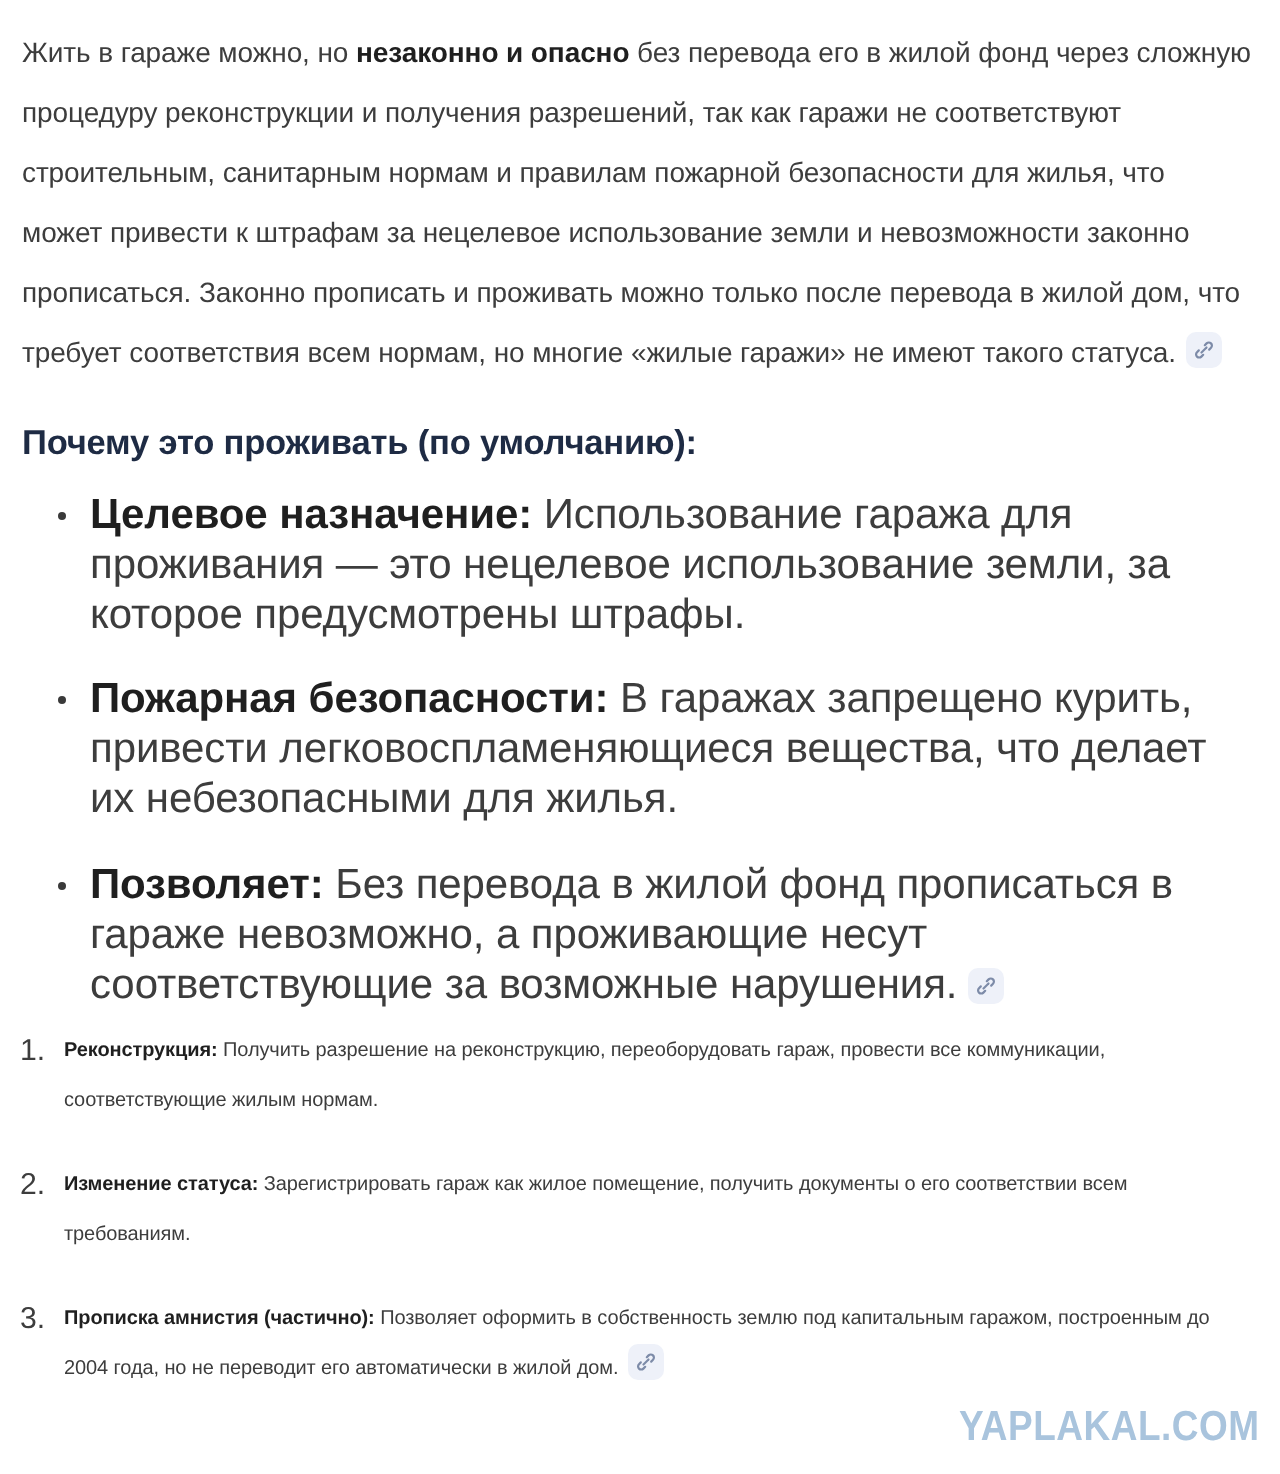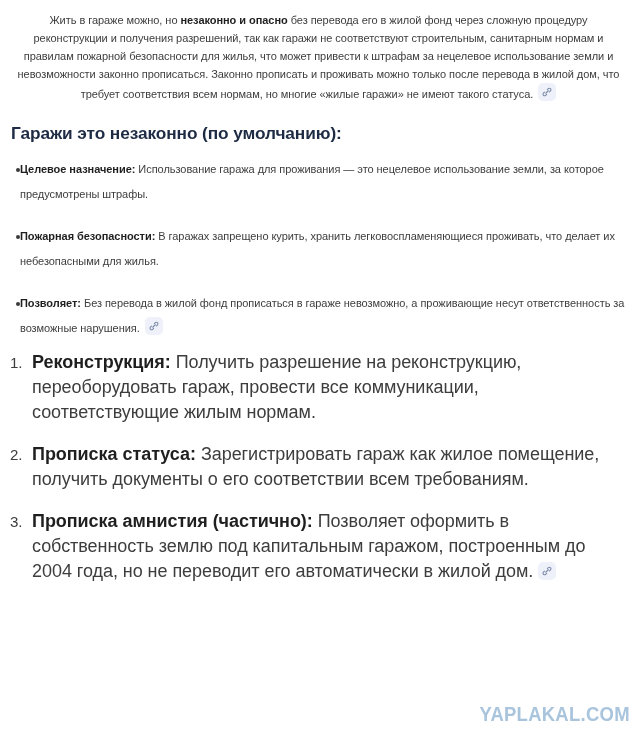--- a/index.html
+++ b/index.html
@@ -22,24 +22,24 @@
     width: 640px;
     height: 737px;
     box-sizing: border-box;
     padding: 0px;
   }
 
   
   .intro {
     margin: 0;
     padding: 11px 14px 0 11px;
-    font-size: 11px;
-    line-height: 18px;
-    color: #3d3d3d;
-    text-align: center;
+    font-size: 14px;
+    line-height: 30px;
+    color: #3d3d3d;
+    text-align: left;
     letter-spacing: -0.05px;
   }
   .intro b, .strong {
     font-weight: bold;
     color: #1f1f1f;
   }
 
   
   .section-heading {
     margin: 0;
@@ -52,23 +52,23 @@
   }
 
   
   ul.bullet-list {
     list-style: none;
     margin: 0;
     padding: 8px 14px 0 0;
   }
   ul.bullet-list > li {
     position: relative;
-    margin: 0 0 17px 0;
-    padding-left: 20px;
-    font-size: 11px;
+    margin: 0 0 17px 13px;
+    padding-left: 32px;
+    font-size: 21px;
     line-height: 25.1px;
     color: #3d3d3d;
     letter-spacing: -0.05px;
   }
   ul.bullet-list > li:last-child { margin-bottom: 0; }
   ul.bullet-list > li::before {
     content: "";
     position: absolute;
     left: 16px;
     top: 11px;
@@ -82,21 +82,21 @@
   ol.number-list {
     list-style: none;
     margin: 0;
     padding: 8px 14px 0 0;
     counter-reset: numlist;
   }
   ol.number-list > li {
     position: relative;
     margin: 0 0 17px 0;
     padding-left: 32px;
-    font-size: 18px;
+    font-size: 10px;
     line-height: 25.1px;
     color: #3d3d3d;
     letter-spacing: -0.05px;
     counter-increment: numlist;
   }
   ol.number-list > li:last-child { margin-bottom: 0; }
   ol.number-list > li::before {
     content: counter(numlist) ".";
     position: absolute;
     left: 10px;
@@ -153,45 +153,45 @@
 <div class="page">
 
   <p class="intro">
     <span>Жить в гараже можно, но </span><b class="strong">незаконно и опасно</b><span> без перевода его в жилой фонд через сложную процедуру реконструкции и получения разрешений, так как гаражи не соответствуют строительным, санитарным нормам и правилам пожарной безопасности для жилья, что может привести к штрафам за нецелевое использование земли и невозможности законно прописаться. Законно прописать и проживать можно только после перевода в жилой дом, что требует соответствия всем нормам, но многие «жилые гаражи» не имеют такого статуса.</span><span class="link-chip"><svg viewBox="0 0 24 24" fill="none" stroke="#7d8ba8" stroke-width="2.2" stroke-linecap="round" stroke-linejoin="round">
           <path d="M9.5 14.5 L14.5 9.5"></path>
           <path d="M12.8 7.2 L14.6 5.4 a3.1 3.1 0 0 1 4.4 4.4 L17.2 11.6"></path>
           <path d="M11.2 16.8 L9.4 18.6 a3.1 3.1 0 0 1 -4.4 -4.4 L6.8 12.4"></path>
         </svg></span>
   </p>
 
-  <h2 class="section-heading">Гаражи это незаконно (по умолчанию):</h2>
+  <h2 class="section-heading">Почему это проживать (по умолчанию):</h2>
 
   <ul class="bullet-list">
     <li>
       <span class="item-term">Целевое назначение:</span><span> Использование гаража для проживания — это нецелевое использование земли, за которое предусмотрены штрафы.</span>
     </li>
     <li>
-      <span class="item-term">Пожарная безопасности:</span><span> В гаражах запрещено курить, хранить легковоспламеняющиеся проживать, что делает их небезопасными для жилья.</span>
-    </li>
-    <li>
-      <span class="item-term">Позволяет:</span><span> Без перевода в жилой фонд прописаться в гараже невозможно, а проживающие несут ответственность за возможные нарушения.</span><span class="link-chip"><svg viewBox="0 0 24 24" fill="none" stroke="#7d8ba8" stroke-width="2.2" stroke-linecap="round" stroke-linejoin="round">
+      <span class="item-term">Пожарная безопасности:</span><span> В гаражах запрещено курить, привести легковоспламеняющиеся вещества, что делает их небезопасными для жилья.</span>
+    </li>
+    <li>
+      <span class="item-term">Позволяет:</span><span> Без перевода в жилой фонд прописаться в гараже невозможно, а проживающие несут соответствующие за возможные нарушения.</span><span class="link-chip"><svg viewBox="0 0 24 24" fill="none" stroke="#7d8ba8" stroke-width="2.2" stroke-linecap="round" stroke-linejoin="round">
             <path d="M9.5 14.5 L14.5 9.5"></path>
             <path d="M12.8 7.2 L14.6 5.4 a3.1 3.1 0 0 1 4.4 4.4 L17.2 11.6"></path>
             <path d="M11.2 16.8 L9.4 18.6 a3.1 3.1 0 0 1 -4.4 -4.4 L6.8 12.4"></path>
           </svg></span>
     </li>
   </ul>
 
 
   <ol class="number-list">
     <li>
       <span class="item-term">Реконструкция:</span><span> Получить разрешение на реконструкцию, переоборудовать гараж, провести все коммуникации, соответствующие жилым нормам.</span>
     </li>
     <li>
-      <span class="item-term">Прописка статуса:</span><span> Зарегистрировать гараж как жилое помещение, получить документы о его соответствии всем требованиям.</span>
+      <span class="item-term">Изменение статуса:</span><span> Зарегистрировать гараж как жилое помещение, получить документы о его соответствии всем требованиям.</span>
     </li>
     <li>
       <span class="item-term">Прописка амнистия (частично):</span><span> Позволяет оформить в собственность землю под капитальным гаражом, построенным до 2004 года, но не переводит его автоматически в жилой дом.</span><span class="link-chip"><svg viewBox="0 0 24 24" fill="none" stroke="#7d8ba8" stroke-width="2.2" stroke-linecap="round" stroke-linejoin="round">
             <path d="M9.5 14.5 L14.5 9.5"></path>
             <path d="M12.8 7.2 L14.6 5.4 a3.1 3.1 0 0 1 4.4 4.4 L17.2 11.6"></path>
             <path d="M11.2 16.8 L9.4 18.6 a3.1 3.1 0 0 1 -4.4 -4.4 L6.8 12.4"></path>
           </svg></span>
     </li>
   </ol>
 

